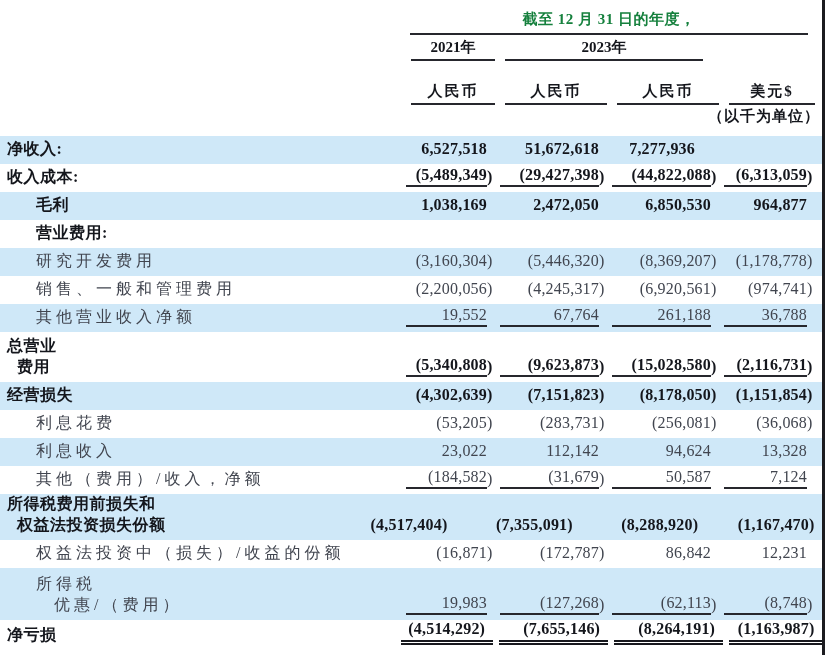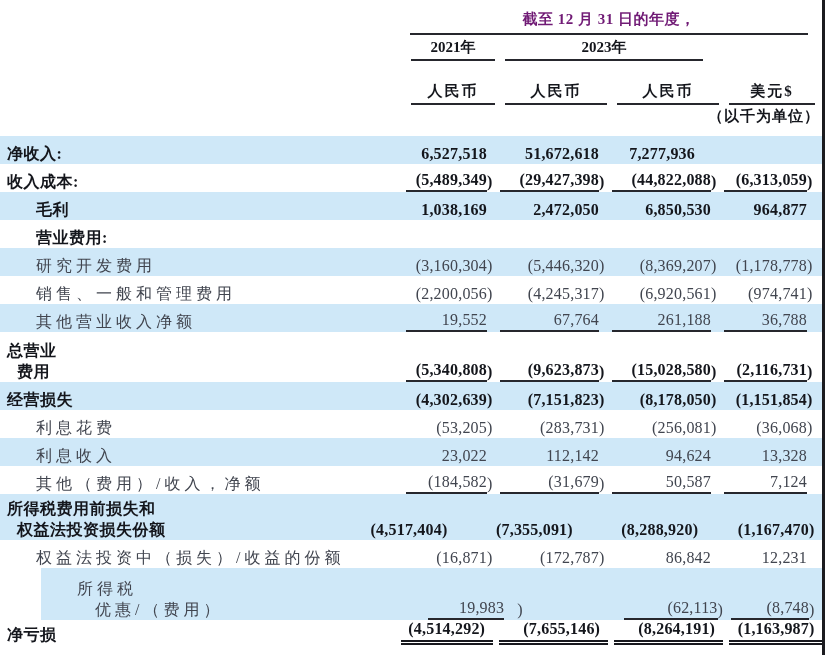--- a/index.html
+++ b/index.html
@@ -7,21 +7,21 @@
     position:relative;width:831px;height:655px;background:#ffffff;overflow:hidden;
     font-family:"Liberation Serif","DejaVu Serif",serif;
   }
   .content{
     position:absolute;left:0;top:0;width:822px;height:655px;box-sizing:content-box;
     border-right:3px solid #1b1b1f;padding-top:6px;
   }
   
   .h-title{
     margin:4px 0 0 410px;width:398px;text-align:center;
-    font-weight:bold;font-size:15px;color:#701a75;letter-spacing:0.5px;
+    font-weight:bold;font-size:15px;color:#15803d;letter-spacing:0.5px;
     padding-bottom:4px;border-bottom:2px solid #26272d;white-space:nowrap;
   }
   .h-years{display:flex;margin-left:406px;margin-top:3px;}
   .hy{display:flex;}
   .hy1{width:94px;}.hy2{width:112px;}.hy3{width:208px;}
   .hu{
     flex:1;text-align:center;font-weight:bold;font-size:15px;color:#14161c;
     padding-bottom:3px;border-bottom:2px solid #26272d;margin:0 5px;line-height:18px;white-space:nowrap;
   }
   .h-curr{display:flex;margin-left:406px;margin-top:21px;align-items:flex-end;}
@@ -29,27 +29,27 @@
   .hc1{width:94px;}.hc2{width:112px;}.hc3{width:112px;}.hc4{width:96px;}
   .hc .hu{letter-spacing:2px;}
   .h-unit{
     margin-left:406px;width:414px;text-align:right;font-weight:bold;font-size:15px;
     color:#14161c;letter-spacing:1px;line-height:20px;margin-top:1px;
   }
   
   .tbody{margin-top:10px;}
   .row{
     display:flex;align-items:flex-end;height:28px;box-sizing:border-box;
-    font-size:16px;color:#41454f;
+    padding-bottom:5px;font-size:16px;color:#41454f;
   }
   .row.zebra{background:#cfe8f8;}
   .row.bold{font-weight:bold;color:#14161c;}
   .row:nth-child(8){height:50px;}
   .row:nth-child(13){height:46px;gap:32px;}
-  .row:nth-child(15){height:52px;margin-left:41px;}
+  .row:nth-child(15){height:52px;}
   .row:nth-child(16){height:32px;padding-bottom:7px;gap:6px;}
   .label{width:406px;box-sizing:border-box;}
   .lline{line-height:21px;white-space:nowrap;letter-spacing:4px;}
   .row.bold .lline{letter-spacing:0.5px;}
   .ind0{padding-left:7px;}
   .ind1{padding-left:17px;}
   .ind2{padding-left:36px;}
   .ind3{padding-left:54px;}
   .cell{display:flex;align-items:flex-end;box-sizing:border-box;letter-spacing:0.2px;}
   .c1{width:94px;}.c2{width:112px;}.c3{width:112px;}.c4{width:96px;}
@@ -388,20 +388,21 @@
         <div class="row zebra">
           <div class="label">
             <div class="lline ind2">所得税</div>
             <div class="lline ind3">优惠/（费用）</div>
           </div>
           <div class="cell c1 u1">
             <div class="box">19,983</div>
             <div class="hang"></div>
           </div>
           <div class="cell c2 u1">
+            <div class="box">(127,268</div>
             <div class="hang">)</div>
           </div>
           <div class="cell c3 u1">
             <div class="box">(62,113</div>
             <div class="hang">)</div>
           </div>
           <div class="cell c4 u1">
             <div class="box">(8,748</div>
             <div class="hang">)</div>
           </div>

